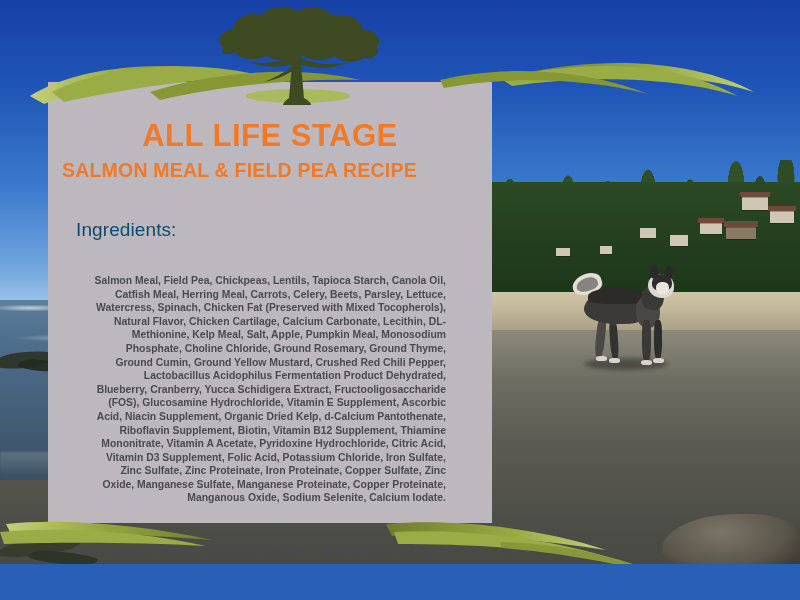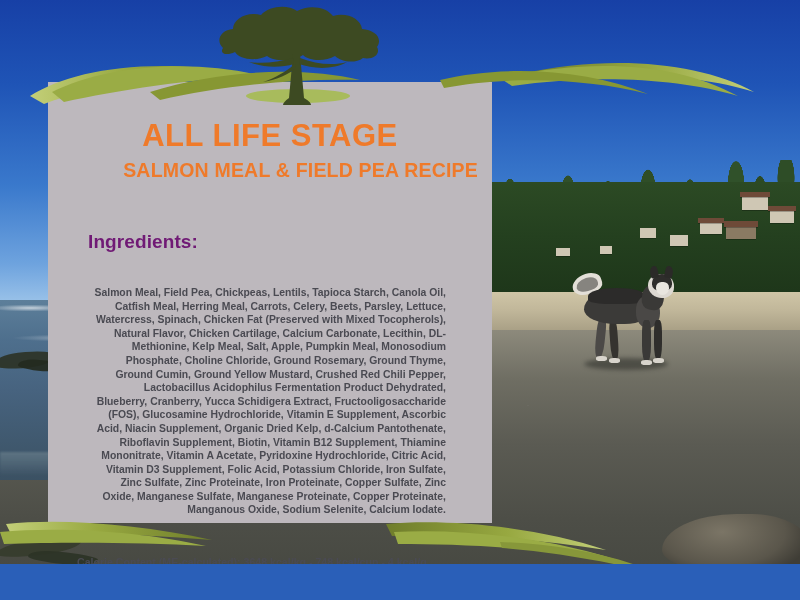--- a/index.html
+++ b/index.html
@@ -172,26 +172,26 @@
   .card{
     position:absolute;left:48px;top:82px;width:444px;height:441px;
     background:#bdb8bd;
   }
   .card-inner{padding:0 14px;}
   .title{
     margin:0;padding:38px 0 0 0;text-align:center;
     color:#ef7a2a;font-weight:bold;font-size:31px;letter-spacing:.5px;line-height:1.05;
   }
   .subtitle{
-    margin:0;padding:7px 0 0 0;text-align:right;
+    margin:0;padding:7px 0 0 0;text-align:left;
     color:#ef7a2a;font-weight:bold;font-size:19.5px;letter-spacing:.2px;line-height:1.1;
   }
   .ing-head{
-    margin:12px;padding:38px 0 0 14px;
-    color:#701a75;font-weight:bold;font-size:19px;letter-spacing:.1px;
+    margin:0;padding:38px 0 0 14px;
+    color:#0c4a6e;font-weight:normal;font-size:19px;letter-spacing:.1px;
   }
   .ing-body{
     margin:16px;padding:17px 16px 0 15px;
     color:#4a4a52;font-weight:bold;font-size:10.4px;line-height:13.6px;
     text-align:right;
   }
   .calorie{
     margin:0;padding:22px 16px 0 15px;
     color:#4a4a52;font-weight:bold;font-size:10.6px;line-height:14px;
   }

